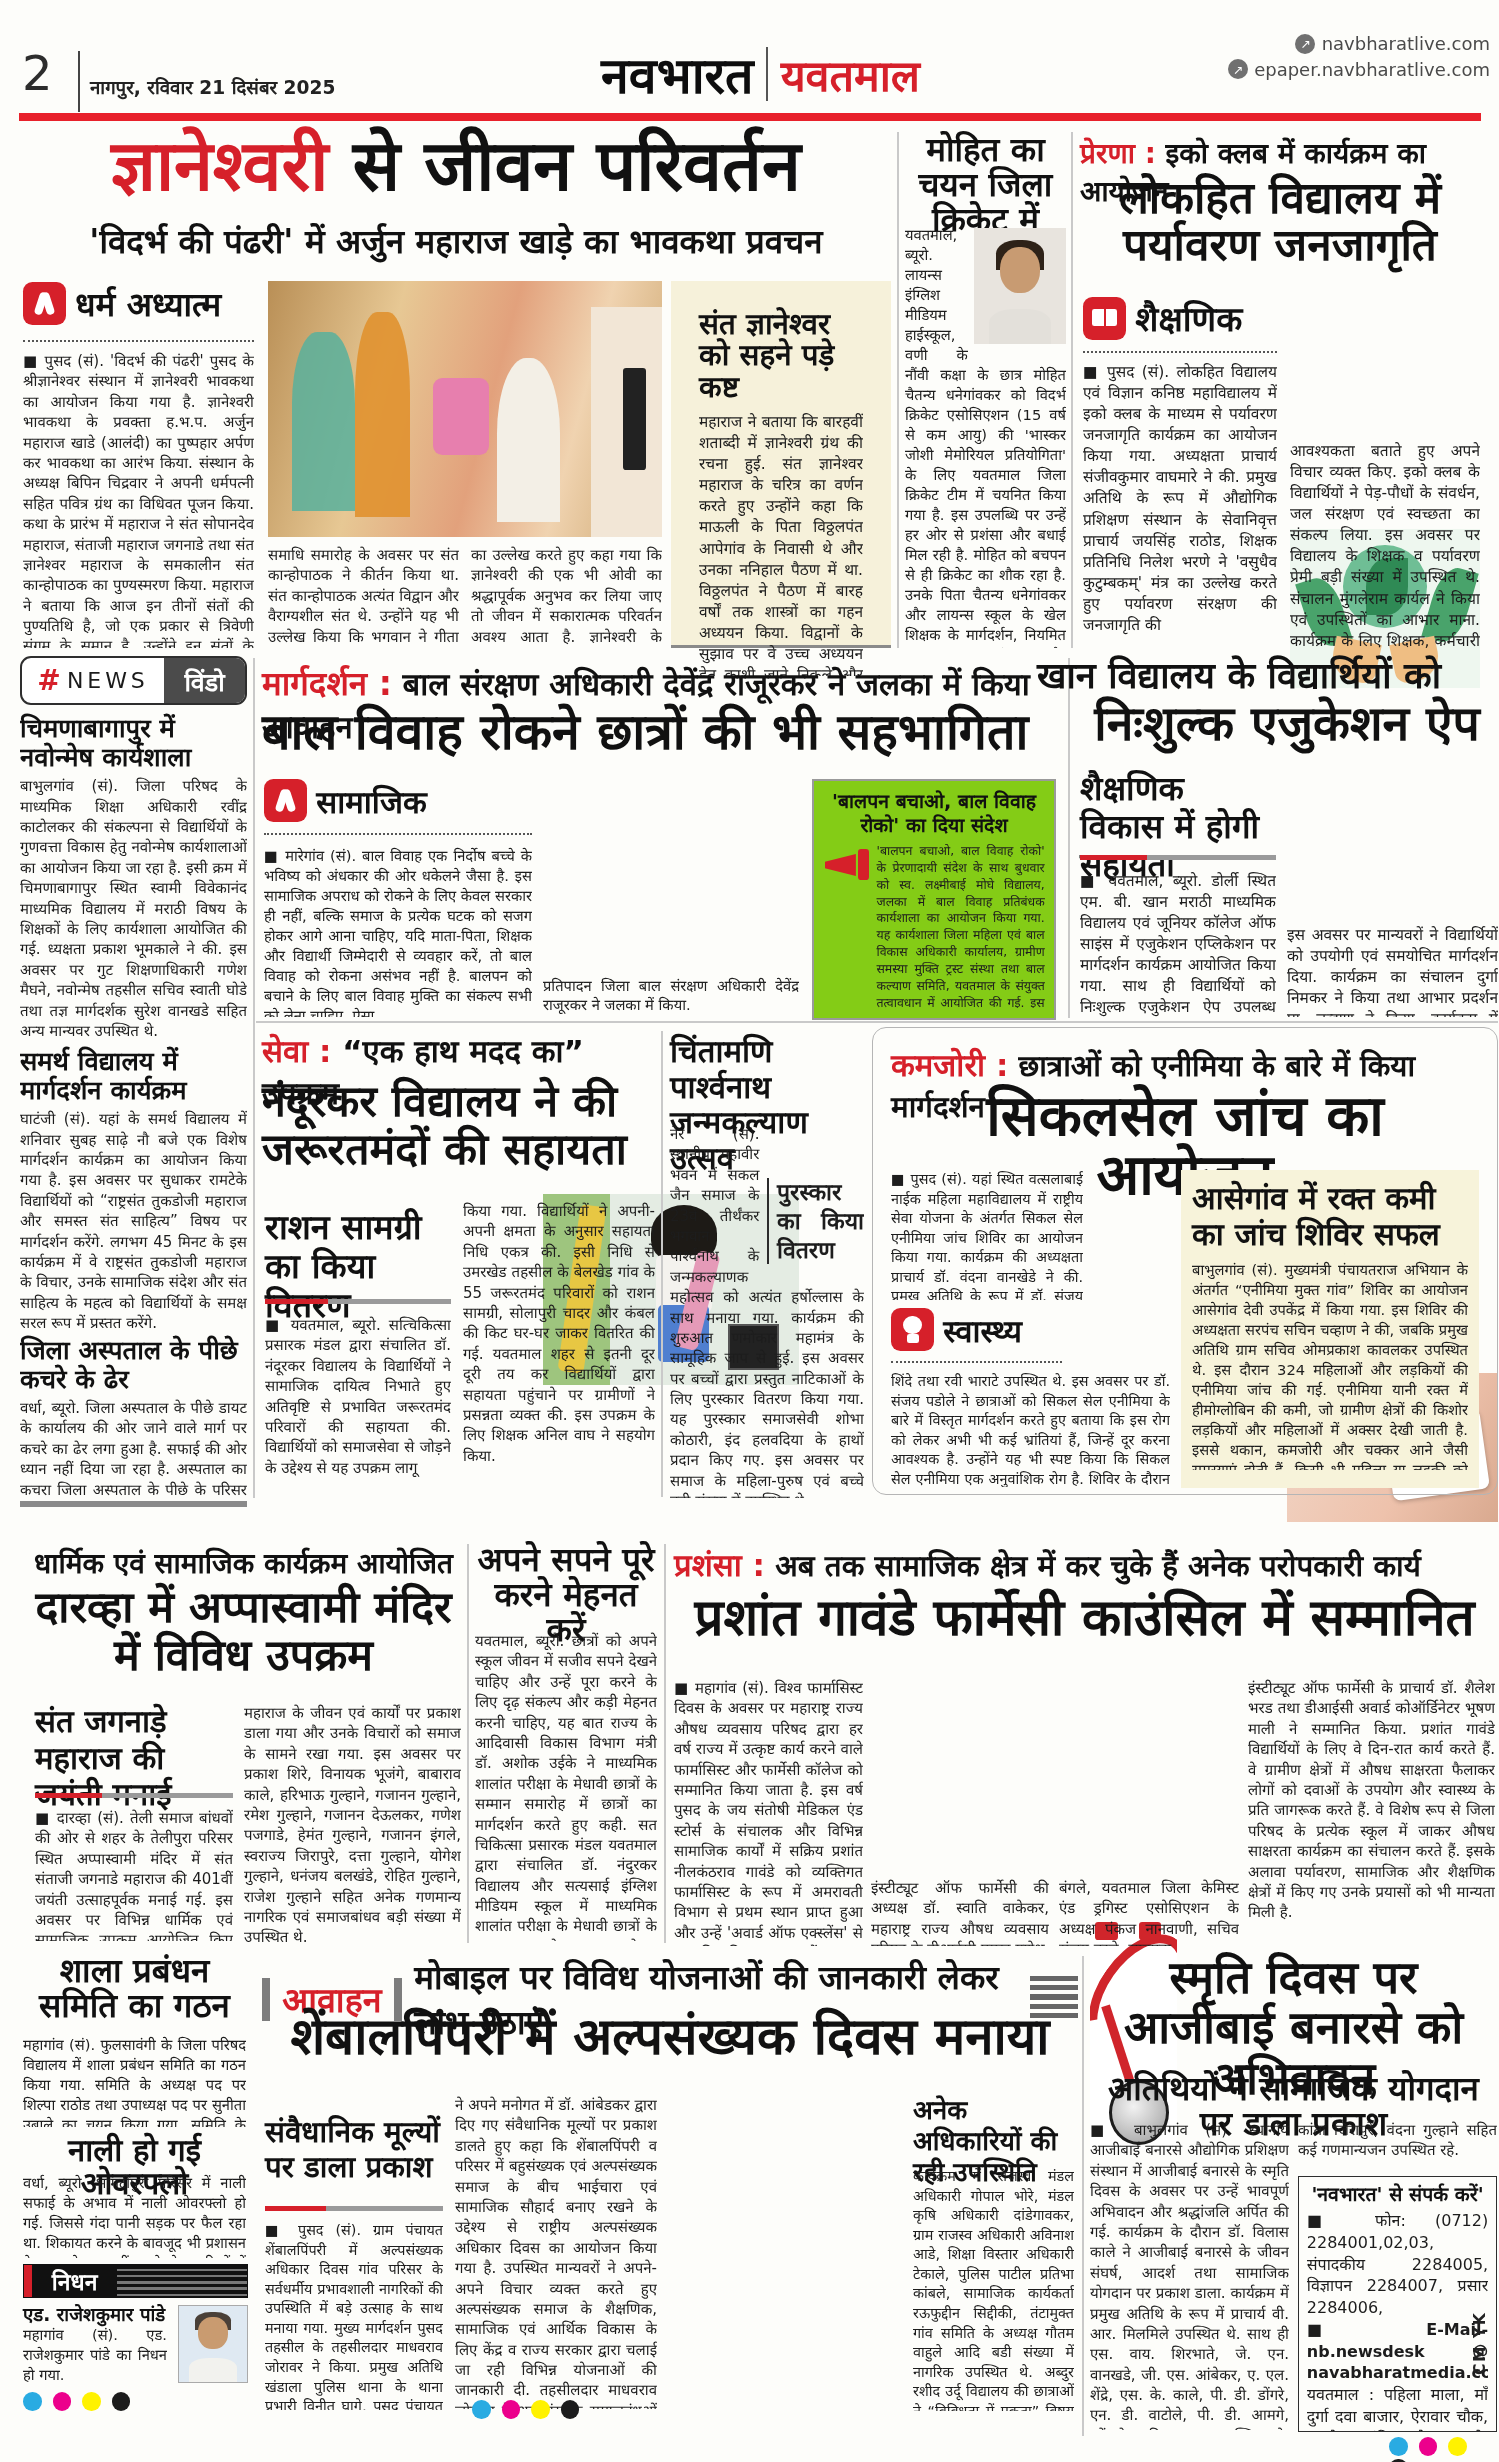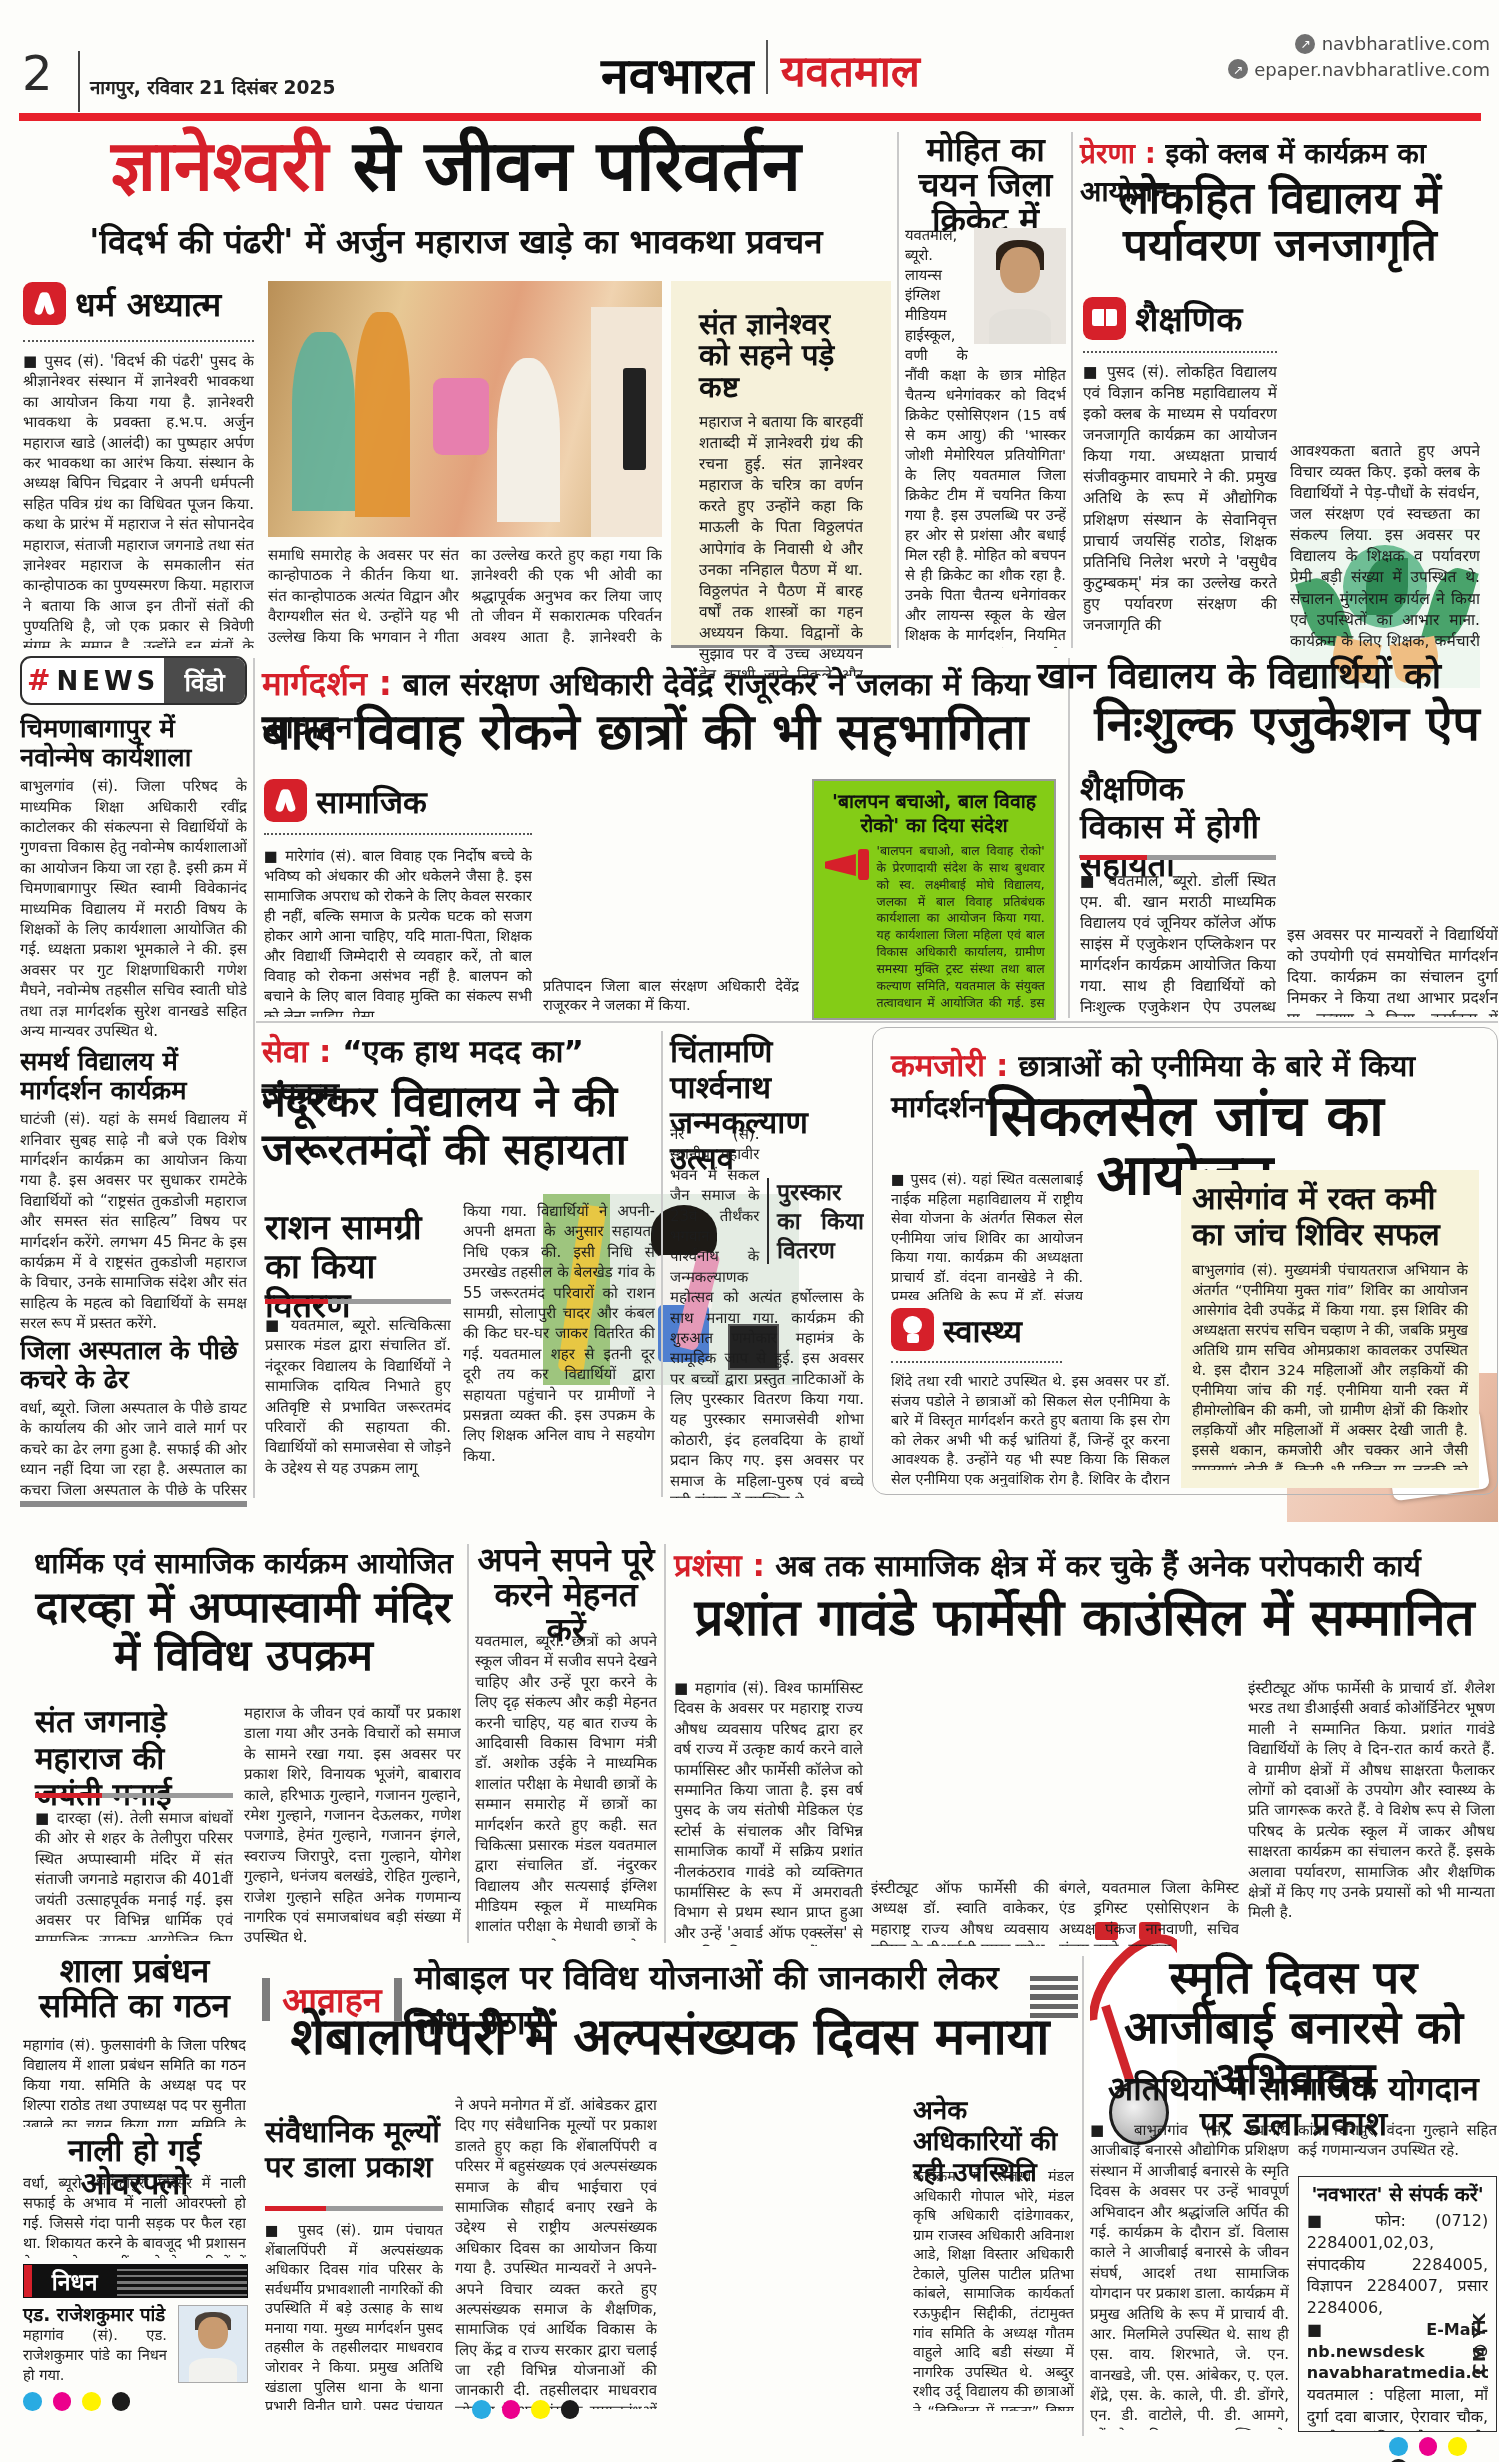--- a/index.html
+++ b/index.html
@@ -38,21 +38,21 @@
   .gbar{width:7.8px;height:43px;background:#7d7d7d;flex:0 0 auto;}
 </style>
 </head>
 <body>
 
 <div class="page">
 
   <div class="ab" style="left:22px;top:45px;font-size:48px;color:#2d2d2d;">2</div>
   <div class="ab" style="left:78px;top:51px;width:1.6px;height:61px;background:#444;"></div>
   <div class="ab" style="left:90px;top:74px;font-size:18.6px;font-weight:bold;color:#222;">नागपुर, रविवार 21 दिसंबर 2025</div>
-  <div class="ab" style="left:543px;top:40px;width:435px;display:flex;justify-content:center;gap:12.4px;">
+  <div class="ab" style="left:543px;top:40px;width:435px;display:flex;align-items:center;justify-content:center;gap:12.4px;">
     <span style="font-size:50px;font-weight:bold;color:#0d0d0d;">नवभारत</span>
     <span style="width:2.3px;height:54px;background:#555;display:inline-block;"></span>
     <span style="font-size:43px;font-weight:bold;color:#d6202a;">यवतमाल</span>
   </div>
   <div class="ab" style="left:1211px;top:33px;width:279px;">
     <div class="weblink">
         <span class="web-ic">↗</span>
         <span>navbharatlive.com</span>
       </div>
     <div class="weblink">
@@ -125,21 +125,21 @@
     <div style="position:absolute;left:22%;bottom:4%;width:24%;height:26%;background:#efbe83;border-radius:0 0 30% 60%;transform:rotate(12deg);"></div>
     <div style="position:absolute;right:22%;bottom:4%;width:24%;height:26%;background:#efbe83;border-radius:0 0 60% 30%;transform:rotate(-12deg);"></div>
   </div>
   <div class="ab body-txt" style="left:1083px;top:362px;width:194px;height:286px;font-size:15.5px;">■ पुसद (सं). लोकहित विद्यालय एवं विज्ञान कनिष्ठ महाविद्यालय में इको क्लब के माध्यम से पर्यावरण जनजागृति कार्यक्रम का आयोजन किया गया. अध्यक्षता प्राचार्य संजीवकुमार वाघमारे ने की. प्रमुख अतिथि के रूप में औद्योगिक प्रशिक्षण संस्थान के सेवानिवृत्त प्राचार्य जयसिंह राठोड, शिक्षक प्रतिनिधि निलेश भरणे ने 'वसुधैव कुटुम्बकम्' मंत्र का उल्लेख करते हुए पर्यावरण संरक्षण की जनजागृति की</div>
   <div class="ab body-txt" style="left:1290px;top:441px;width:190px;height:207px;font-size:15.5px;">आवश्यकता बताते हुए अपने विचार व्यक्त किए. इको क्लब के विद्यार्थियों ने पेड़-पौधों के संवर्धन, जल संरक्षण एवं स्वच्छता का संकल्प लिया. इस अवसर पर विद्यालय के शिक्षक व पर्यावरण प्रेमी बड़ी संख्या में उपस्थित थे. संचालन मुंगलेराम कार्यल ने किया एवं उपस्थितों का आभार माना. कार्यक्रम के लिए शिक्षक, कर्मचारी एवं विद्यार्थियों ने परिश्रम किया.</div>
 
   <div class="ab" style="left:20px;top:656px;width:227px;height:843px;overflow:hidden;">
     <div style="height:45px;border:2.3px solid #2e2e2e;border-radius:11px;overflow:hidden;display:flex;background:#fff;">
       <div style="flex:1;display:flex;align-items:center;justify-content:center;gap:6.2px;">
         <span style="color:#d6202a;font-size:28px;font-weight:bold;">#</span>
-        <span style="font-size:26px;font-weight:bold;letter-spacing:3.9px;">NEWS</span>
+        <span style="font-size:22px;font-weight:normal;letter-spacing:3.9px;">NEWS</span>
       </div>
       <div style="width:81px;background:#4b4b4b;color:#fff;display:flex;align-items:center;justify-content:center;font-size:25px;font-weight:bold;">विंडो</div>
     </div>
     <div style="margin-top:9.3px;">
       <div class="hl" style="font-size:25.6px;line-height:1.12;">चिमणाबागापुर में नवोन्मेष कार्यशाला</div>
       <div class="body-txt" style="font-size:15px;margin-top:4.7px;height:264px;">बाभुलगांव (सं). जिला परिषद के माध्यमिक शिक्षा अधिकारी रवींद्र काटोलकर की संकल्पना से विद्यार्थियों के गुणवत्ता विकास हेतु नवोन्मेष कार्यशालाओं का आयोजन किया जा रहा है. इसी क्रम में चिमणाबागापुर स्थित स्वामी विवेकानंद माध्यमिक विद्यालय में मराठी विषय के शिक्षकों के लिए कार्यशाला आयोजित की गई. ध्यक्षता प्रकाश भूमकाले ने की. इस अवसर पर गुट शिक्षणाधिकारी गणेश मैघने, नवोन्मेष तहसील सचिव स्वाती घोडे तथा तज्ञ मार्गदर्शक सुरेश वानखडे सहित अन्य मान्यवर उपस्थित थे.</div>
     </div>
     <div style="margin-top:7px;">
       <div class="hl" style="font-size:25.6px;line-height:1.12;">समर्थ विद्यालय में मार्गदर्शन कार्यक्रम</div>
       <div class="body-txt" style="font-size:15px;margin-top:4.7px;height:219px;">घाटंजी (सं). यहां के समर्थ विद्यालय में शनिवार सुबह साढ़े नौ बजे एक विशेष मार्गदर्शन कार्यक्रम का आयोजन किया गया है. इस अवसर पर सुधाकर रामटेके विद्यार्थियों को “राष्ट्रसंत तुकडोजी महाराज और समस्त संत साहित्य” विषय पर मार्गदर्शन करेंगे. लगभग 45 मिनट के इस कार्यक्रम में वे राष्ट्रसंत तुकडोजी महाराज के विचार, उनके सामाजिक संदेश और संत साहित्य के महत्व को विद्यार्थियों के समक्ष सरल रूप में प्रस्तुत करेंगे.</div>

